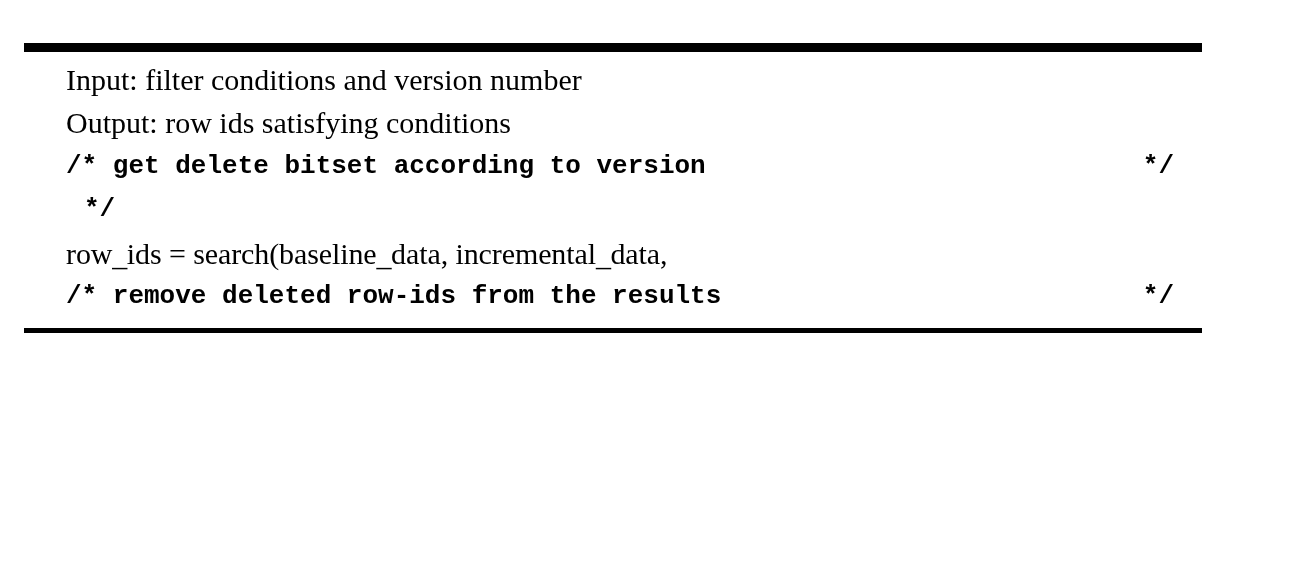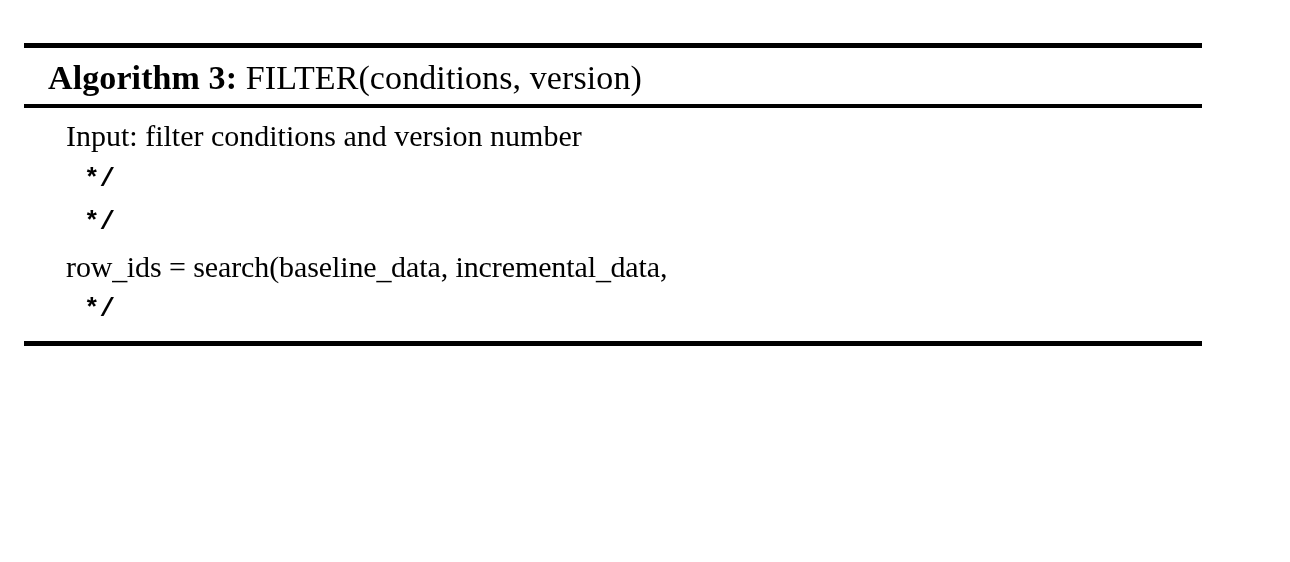--- a/index.html
+++ b/index.html
@@ -99,49 +99,50 @@
     letter-spacing: -0.5px;
   }
 </style>
 </head>
 <body>
 
 <div id="algorithm-block">
 
   <div class="rule-thick"></div>
 
-  <div class="algo-title">
-    <span class="label">Algorithm 3:</span>
-    <span class="signature">FILTER(conditions, version)</span>
-  </div>
 
   <div class="rule-thin"></div>
 
   <div class="algo-body">
 
     <div class="algo-line io">
       <span class="kw">Input</span><span>: </span><span>filter conditions and version number</span>
     </div>
 
+    <div class="algo-line io">
+      <span class="kw">Output</span><span>: </span><span>row ids satisfying conditions</span>
+    </div>
 
     <div class="algo-line comment">
+      <span class="comment-text">/* get delete bitset according to version</span>
       <span class="comment-close">*/</span>
     </div>
 
 
     <div class="algo-line comment">
       <span class="comment-close">*/</span>
     </div>
 
     <div class="algo-line code">
       <span>row<span class="us">_</span>ids = search(baseline<span class="us">_</span>data, incremental<span class="us">_</span>data,</span>
     </div>
 
 
     <div class="algo-line comment">
+      <span class="comment-text">/* remove deleted row-ids from the results</span>
       <span class="comment-close">*/</span>
     </div>
 
 
   </div>
 
   <div class="rule-thick"></div>
 
 </div>
 

